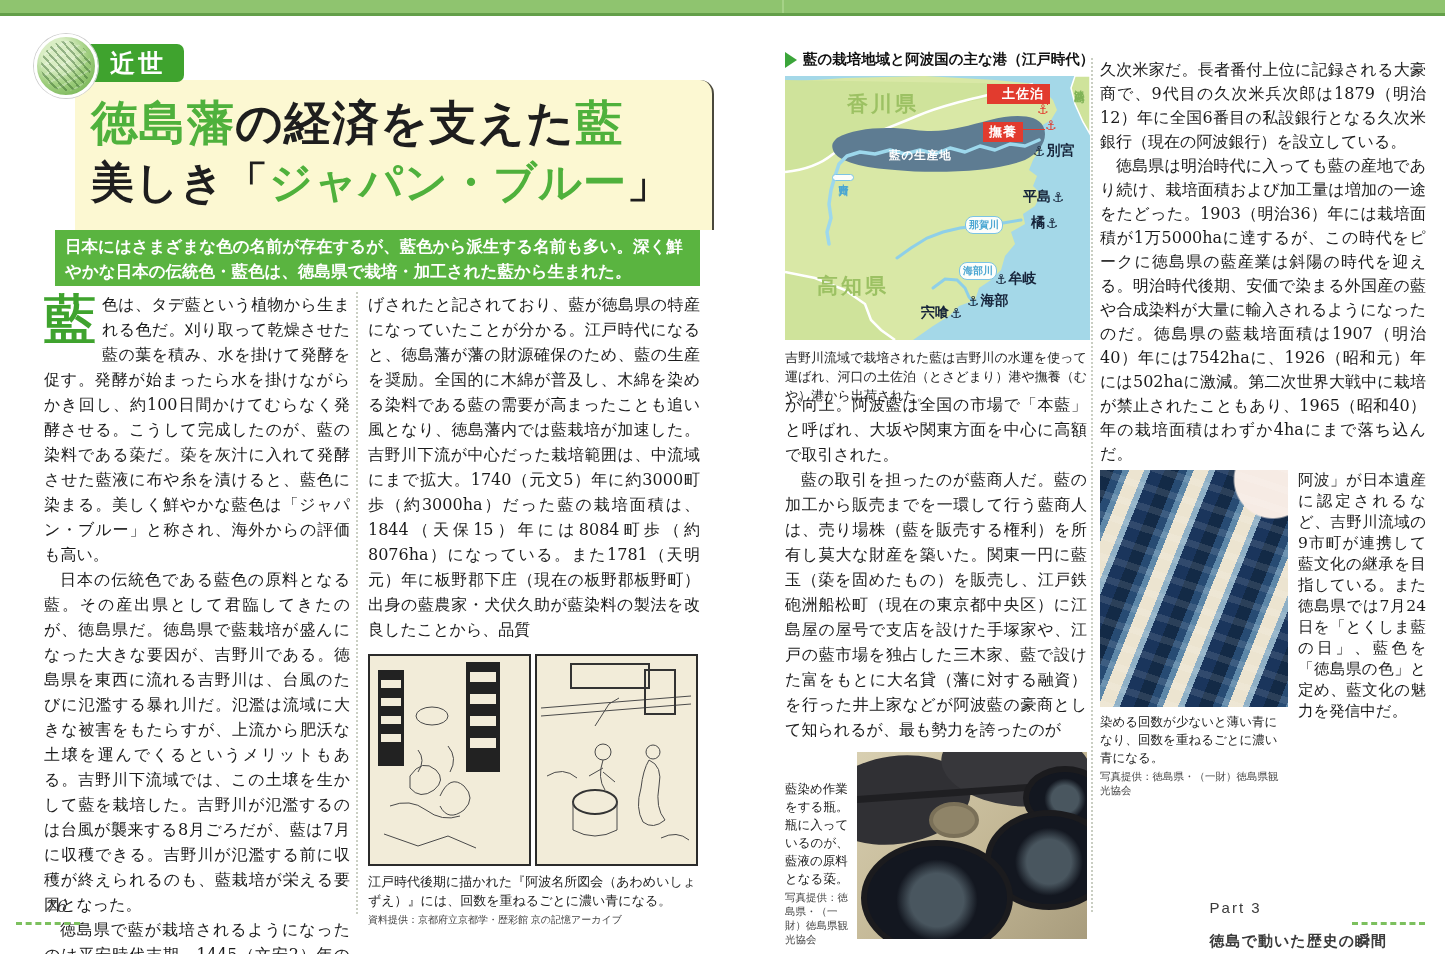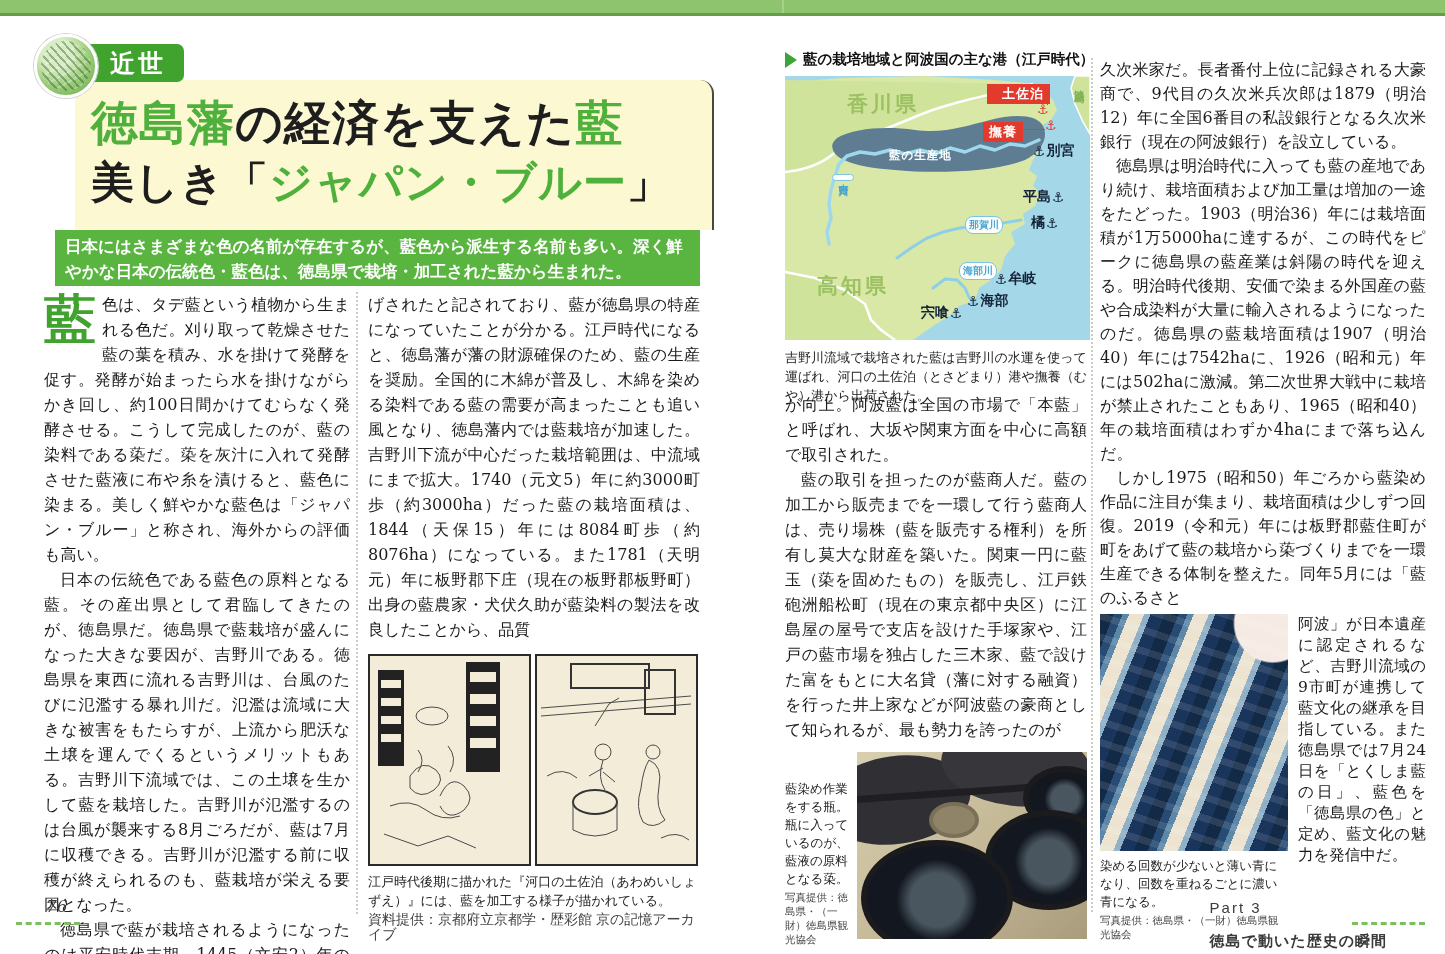--- a/index.html
+++ b/index.html
@@ -39,21 +39,21 @@
   .colr{left:1100px;top:58px;width:326px;line-height:24px;}
   .dropcap{float:left;color:#3fa32e;font-weight:bold;font-size:52px;line-height:50px;margin:2px 6px 0 0;}
   
   .vdiv{position:absolute;width:0;border-left:2px dotted #c9cec2;}
   .vdiv1{left:356px;top:292px;height:622px;}
   .vdiv2{left:1091px;top:58px;height:854px;}
   
   .illustration{margin:12px 0 0 0;display:flex;gap:4px;}
   .panel{width:163px;height:212px;background:#f2ecd9;border:2px solid #2b2b2b;box-sizing:border-box;position:relative;overflow:hidden;}
   .cap{font-family:"Liberation Sans",sans-serif;font-size:13px;line-height:19px;color:#222;margin-top:6px;text-align:left;text-indent:0;}
-  .credit{font-family:"Liberation Sans",sans-serif;font-size:14px;line-height:15px;color:#444;margin-top:2px;text-align:left;text-indent:0;}
+  .credit{font-family:"Liberation Sans",sans-serif;font-size:10px;line-height:15px;color:#444;margin-top:2px;text-align:left;text-indent:0;}
   
   .map-title-row{position:absolute;left:785px;top:50px;width:305px;display:flex;align-items:center;gap:6px;}
   .tri{width:0;height:0;border-left:12px solid #3ba53a;border-top:8px solid transparent;border-bottom:8px solid transparent;}
   .map-title{font-family:"Liberation Sans",sans-serif;font-weight:bold;font-size:14.5px;color:#111;white-space:nowrap;letter-spacing:0px;}
   .map-area{position:absolute;left:785px;top:76px;width:305px;height:264px;overflow:hidden;}
   .map-area svg{position:absolute;left:0;top:0;}
   .mlabel{position:absolute;font-family:"Liberation Sans",sans-serif;white-space:nowrap;}
   .pref{font-size:21px;font-weight:bold;color:#9cc163;letter-spacing:3px;}
   .awaji{writing-mode:vertical-rl;font-size:10.5px;color:#7fb356;font-weight:bold;letter-spacing:1px;}
   .prod{color:#fff;font-size:11.5px;font-weight:bold;letter-spacing:1px;}
@@ -158,21 +158,21 @@
           <path class="sketch" d="M66,104 q-6,18 2,30 m-2,-22 l-14,8 m14,-4 l12,10"></path>
           <path class="sketch" d="M58,70 l14,-22 m0,0 l10,-6"></path>
           <ellipse cx="58" cy="146" rx="22" ry="12" fill="none" stroke="#333" stroke-width="2"></ellipse>
           <path class="sketch" d="M36,146 l0,28 q22,12 44,0 l0,-28"></path>
           <path class="sketch" d="M112,104 q14,6 10,26 q-4,22 6,34 q-12,10 -22,2 q-8,-14 -2,-34 q2,-18 8,-28 Z"></path>
           <circle class="sketch" cx="116" cy="96" r="7"></circle>
           <path class="sketch" d="M10,120 q16,-10 30,2 m84,60 q16,-8 28,2"></path>
         </svg>
       </div>
     </figure>
-    <div class="cap">江戸時代後期に描かれた『河口の土佐泊（あわめいしょずえ）』には、藍を加工する様子が描かれている。</div>
+    <div class="cap">江戸時代後期に描かれた『阿波名所図会（あわめいしょずえ）』には、回数を重ねるごとに濃い青になる。</div>
     <div class="credit">資料提供：京都府立京都学・歴彩館 京の記憶アーカイブ</div>
   </div>
 
   <div class="vdiv vdiv1"></div>
 
   <div class="map-title-row">
     <span class="tri"></span>
     <span class="map-title">藍の栽培地域と阿波国の主な港（江戸時代）</span>
   </div>
   <div class="map-area">
@@ -247,21 +247,20 @@
         <div class="vat" style="left:4px;top:88px;width:152px;height:116px;"></div>
       </div>
     </div>
   </div>
 
   <div class="vdiv vdiv2"></div>
 
   <div class="col colr">
     <p class="p">久次米家だ。長者番付上位に記録される大豪商で、9代目の久次米兵次郎は1879（明治12）年に全国6番目の私設銀行となる久次米銀行（現在の阿波銀行）を設立している。</p>
     <p class="p indent">徳島県は明治時代に入っても藍の産地であり続け、栽培面積および加工量は増加の一途をたどった。1903（明治36）年には栽培面積が1万5000haに達するが、この時代をピークに徳島県の藍産業は斜陽の時代を迎える。明治時代後期、安価で染まる外国産の藍や合成染料が大量に輸入されるようになったのだ。徳島県の藍栽培面積は1907（明治40）年には7542haに、1926（昭和元）年には502haに激減。第二次世界大戦中に栽培が禁止されたこともあり、1965（昭和40）年の栽培面積はわずか4haにまで落ち込んだ。</p>
-    <p class="p indent">しかし1975（昭和50）年ごろから藍染め作品に注目が集まり、栽培面積は少しずつ回復。2019（令和元）年には板野郡藍住町が町をあげて藍の栽培から蒅づくりまでを一環生産できる体制を整えた。同年5月には「藍のふるさと</p>
     <div class="wrap-row">
       <div class="fab-block">
         <div class="fabric"></div>
         <div class="cap small">染める回数が少ないと薄い青になり、回数を重ねるごとに濃い青になる。</div>
         <div class="credit small">写真提供：徳島県・（一財）徳島県観光協会</div>
       </div>
       <div class="wrap-right">阿波」が日本遺産に認定されるなど、吉野川流域の9市町が連携して藍文化の継承を目指している。また徳島県では7月24日を「とくしま藍の日」、藍色を「徳島県の色」と定め、藍文化の魅力を発信中だ。</div>
     </div>
   </div>
 

